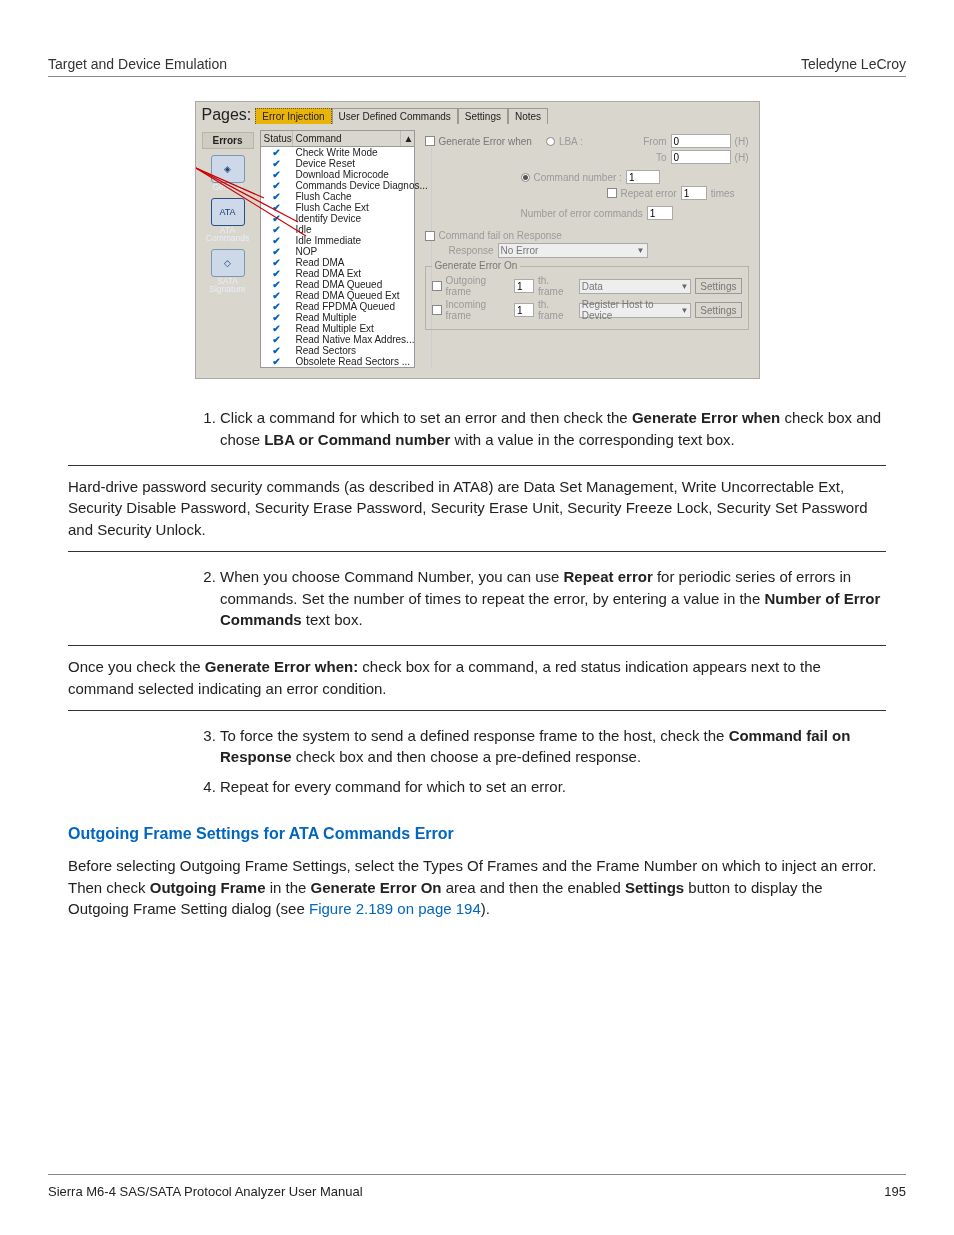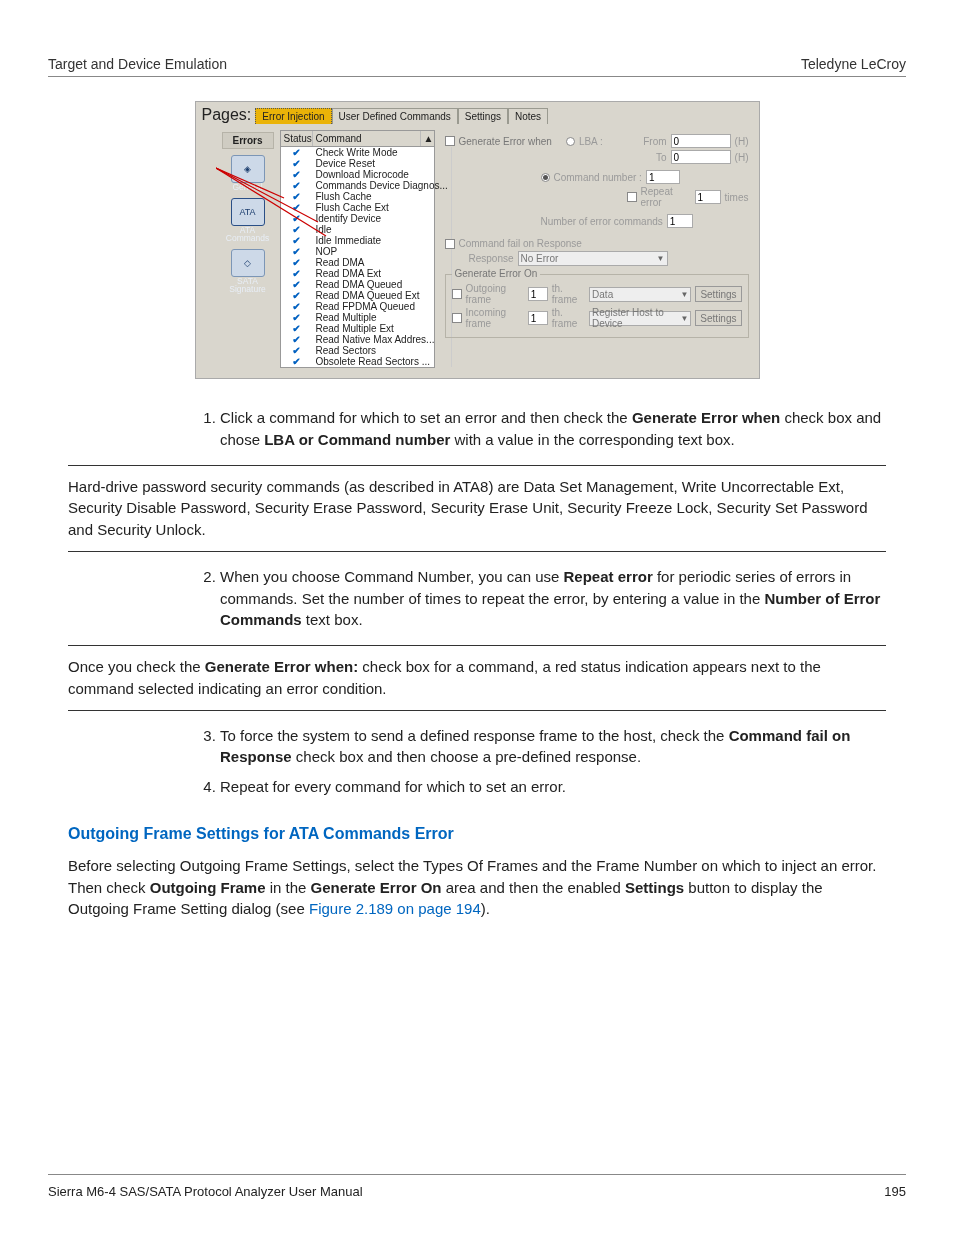--- a/index.html
+++ b/index.html
@@ -20,21 +20,21 @@
   .content-wrap { width:100%; }
   
   .shot {
     width:565px; margin:0 auto 28px auto; border:1px solid #aaa;
     background:#d9d6cd; font-family: Tahoma, Arial, sans-serif; font-size:10px; color:#222;
   }
   .tabs-row { display:flex; align-items:flex-end; padding:4px 6px 0 6px; gap:0; background:#d9d6cd;}
   .tabs-row .lbl{ padding-right:4px; font-size:16px;}
   .tab { padding:2px 6px; border:1px solid #9a9a90; border-bottom:none; background:#d9d6cd; font-size:10px; white-space:nowrap;}
   .tab.active { background:#eab308; border:1px dotted #555; border-bottom:none;}
-  .shot-body { display:flex; padding:6px 6px 10px 6px; gap:6px;margin-left:20px;}
+  .shot-body { display:flex; padding:6px 6px 10px 6px; gap:6px;}
   
   .sb { width:52px; display:flex; flex-direction:column; align-items:center; gap:4px; padding-top:2px;}
   .sb-title{ font-weight:bold; font-size:10px; padding:2px 4px; background:#cfccc2; border:1px solid #b6b3a8; width:100%; text-align:center;}
   .sb-item{ width:44px; text-align:center; font-size:9px; color:#fff; }
   .sb-item .ic{ width:34px; height:28px; margin:2px auto 0 auto; border:1px solid #7c96b6; border-radius:3px; background:#cdd9e8; display:flex; align-items:center; justify-content:center; font-size:9px; color:#1c3e6e;}
   .sb-item .cap{ color:#e8eef6; font-size:8.5px; line-height:1;}
   .sb .sel .ic{ border-color:#2a4f86;}
   
   .cmd-pane{ width:155px; border:1px solid #999; background:#fff; display:flex; flex-direction:column;}
   .cmd-hdr{ display:flex; background:#d9d6cd; border-bottom:1px solid #999;}

